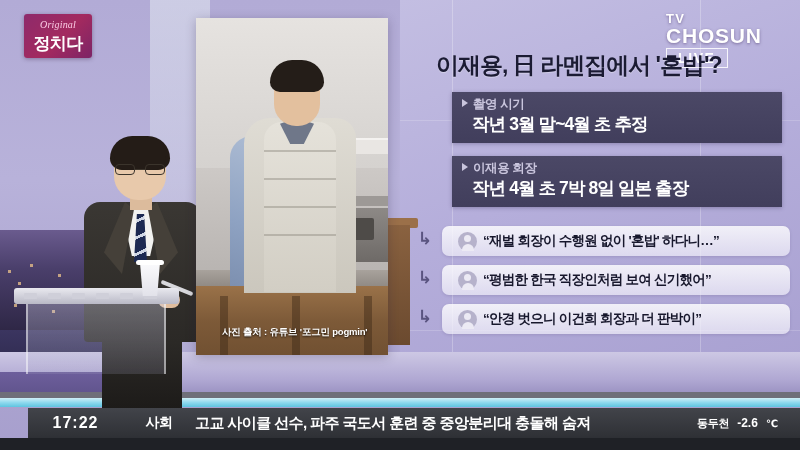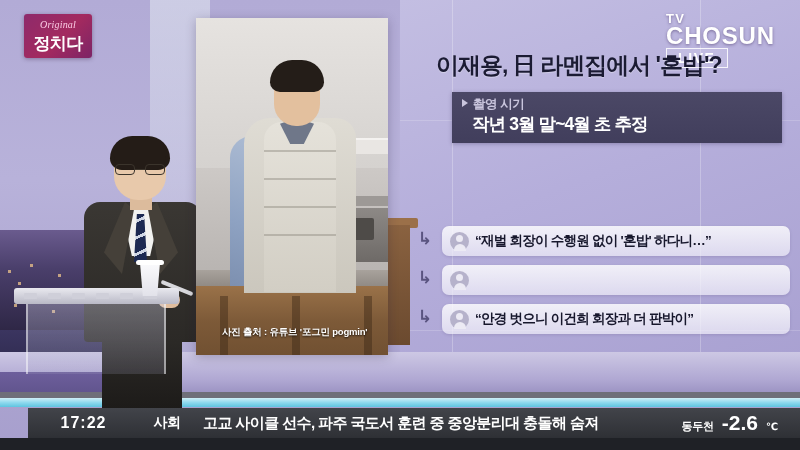--- a/index.html
+++ b/index.html
@@ -258,21 +258,21 @@
     color:#fff; font-size:17px; font-weight:800; letter-spacing:-.6px;
   }
 
   
   .chosun { position:absolute; right:14px; top:12px; width:120px; text-align:left; }
   .ch-tv {
     color:#fff; font-size:13px; font-weight:700; letter-spacing:1.4px; line-height:14px;
     text-shadow:0 1px 3px rgba(60,40,90,.5);
   }
   .ch-name {
-    color:#fff; font-size:24px; font-weight:700; letter-spacing:.8px; line-height:20px;
+    color:#fff; font-size:21px; font-weight:700; letter-spacing:.8px; line-height:20px;
     text-shadow:0 1px 3px rgba(60,40,90,.5);
   }
   .ch-live {
     display:inline-block; margin-top:2px; padding:1px 11px;
     border:1px solid rgba(255,255,255,.85);
     color:#fff; font-size:14px; font-weight:700; letter-spacing:1.6px;
     background:rgba(255,255,255,.12);
   }
 
   
@@ -311,21 +311,21 @@
   .q2 { top:265px; }
   .q3 { top:304px; }
   .q-arrow {
     position:absolute; left:0; top:4px; width:16px; height:18px;
     color:#5a5480; font-size:17px; font-weight:700; line-height:18px;
   }
   .q-bubble {
     position:absolute; left:24px; top:0; width:348px; height:30px;
     background:linear-gradient(180deg,rgba(255,255,255,.82) 0%,rgba(238,236,248,.72) 100%);
     border-radius:7px;
-    display:flex; align-items:center; padding:0 8px;
+    display:flex; align-items:center; padding:0 16px;
     box-shadow:0 1px 3px rgba(70,60,110,.18);
   }
   .q-avatar {
     width:19px; height:19px; border-radius:50%;
     background:#b6b2cb; position:relative; flex:0 0 19px; margin-right:6px;
   }
   .q-avatar:before {
     content:""; position:absolute; left:6px; top:3.5px; width:7px; height:7px;
     border-radius:50%; background:#eceaf4;
   }
@@ -335,39 +335,39 @@
   }
   .q-text {
     color:#17172c; font-size:13.5px; font-weight:800; letter-spacing:-.75px;
     white-space:nowrap;
   }
 
   
   .ticker {
     position:absolute; left:28px; top:408px; width:772px; height:30px;
     background:linear-gradient(180deg,#42444a 0%,#2e3035 100%);
-    display:flex; align-items:center;padding-left:8px;
+    display:flex; align-items:center;
   }
   .tk-time {
     color:#fff; font-size:16px; font-weight:700; letter-spacing:1px;
     width:95px; text-align:center; flex:0 0 95px;
   }
   .tk-cat {
     color:#fff; font-size:14px; font-weight:700; letter-spacing:-.4px;
     width:72px; text-align:center; flex:0 0 72px;
   }
   .tk-head {
     color:#fff; font-size:15px; font-weight:700; letter-spacing:-.6px;
     flex:1 1 auto; white-space:nowrap;
   }
   .tk-wx {
     display:flex; align-items:baseline; gap:8px; padding-right:22px; flex:0 0 auto;
   }
   .tk-wx-city { color:#fff; font-size:11px; font-weight:700; letter-spacing:-.3px; }
-  .tk-wx-temp { color:#fff; font-size:21px; font-weight:700; }
+  .tk-wx-temp { color:#fff; font-size:12px; font-weight:700; }
   .tk-wx-unit { color:#fff; font-size:10px; font-weight:700; }
   .ticker-foot {
     position:absolute; left:0; top:438px; width:800px; height:12px;
     background:#1f2126;
   }
 </style>
 </head>
 <body>
 
 <div id="stage">
@@ -472,33 +472,40 @@
 
   <div class="headline">이재용, 日 라멘집에서 '혼밥'?</div>
 
   <div class="infobox ib1">
     <div class="ib-label">
       <span class="tri"></span><span>촬영 시기</span>
     </div>
     <div class="ib-value">작년 3월 말~4월 초 추정</div>
   </div>
 
+  <div class="infobox ib2">
+    <div class="ib-label">
+      <span class="tri"></span><span>이재용 회장</span>
+    </div>
+    <div class="ib-value">작년 4월 초 7박 8일 일본 출장</div>
+  </div>
 
   <div class="qrow q1">
     <div class="q-arrow">↳</div>
     <div class="q-bubble">
       <div class="q-avatar"></div>
       <div class="q-text">“재벌 회장이 수행원 없이 '혼밥' 하다니…”</div>
     </div>
   </div>
 
   <div class="qrow q2">
     <div class="q-arrow">↳</div>
     <div class="q-bubble">
       <div class="q-avatar"></div>
+      <div class="q-text">“평범한 한국 직장인처럼 보여 신기했어”</div>
     </div>
   </div>
 
   <div class="qrow q3">
     <div class="q-arrow">↳</div>
     <div class="q-bubble">
       <div class="q-avatar"></div>
       <div class="q-text">“안경 벗으니 이건희 회장과 더 판박이”</div>
     </div>
   </div>

